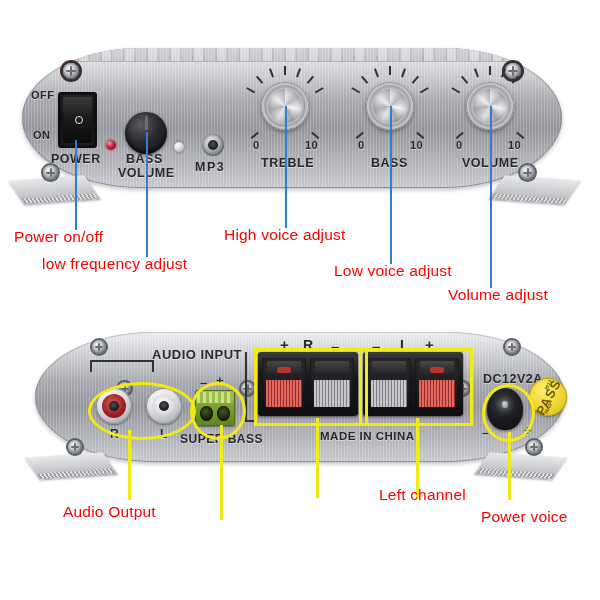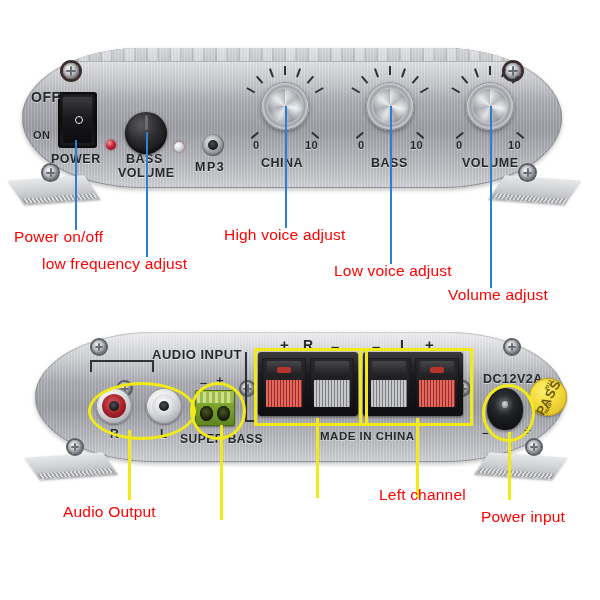--- a/index.html
+++ b/index.html
@@ -272,21 +272,21 @@
   <div class="screw dark" style="left:63px;top:63px;width:16px;height:16px;"></div>
   <div class="screw dark" style="left:505px;top:63px;width:16px;height:16px;"></div>
   <div class="screw" style="left:43px;top:165px;width:15px;height:15px;"></div>
   <div class="screw" style="left:520px;top:165px;width:15px;height:15px;"></div>
 
   <div class="rocker" style="left:58px;top:92px;width:35px;height:52px;">
     <div class="paddle">
       <div class="dot"></div>
     </div>
   </div>
-  <div class="panel-text" style="left:31px;top:89px;font-size:14px;">OFF</div>
+  <div class="panel-text" style="left:31px;top:89px;font-size:11px;">OFF</div>
   <div class="panel-text" style="left:33px;top:129px;font-size:11px;">ON</div>
   <div class="panel-text" style="left:51px;top:152px;font-size:12.5px;">POWER</div>
 
   <div class="led" style="left:106px;top:140px;width:10px;height:10px;"></div>
 
   <div class="knob-black" style="left:125px;top:112px;width:42px;height:42px;"></div>
   <div class="panel-text" style="left:126px;top:152px;font-size:12.5px;">BASS</div>
   <div class="panel-text" style="left:118px;top:166px;font-size:12.5px;">VOLUME</div>
 
   <div class="led white" style="left:174px;top:142px;width:10px;height:10px;"></div>
@@ -304,21 +304,21 @@
     <div class="tick" style="left:284px;top:66px;width:2px;height:9px;transform:rotate(20deg);transform-origin:50% 44px;"></div>
     <div class="tick" style="left:284px;top:66px;width:2px;height:9px;transform:rotate(40deg);transform-origin:50% 44px;"></div>
     <div class="tick" style="left:284px;top:66px;width:2px;height:9px;transform:rotate(60deg);transform-origin:50% 44px;"></div>
     <div class="tick" style="left:284px;top:66px;width:2px;height:9px;transform:rotate(-130deg);transform-origin:50% 44px;"></div>
     <div class="tick" style="left:284px;top:66px;width:2px;height:9px;transform:rotate(130deg);transform-origin:50% 44px;"></div>
     <div class="knob-metal" style="left:261px;top:82px;width:48px;height:48px;">
       <div class="cap"></div>
     </div>
     <div class="panel-text" style="left:253px;top:139px;font-size:11px;">0</div>
     <div class="panel-text" style="left:305px;top:139px;font-size:11px;">10</div>
-    <div class="panel-text" style="left:261px;top:156px;font-size:12.5px;">CHINA</div>
+    <div class="panel-text" style="left:261px;top:156px;font-size:12.5px;">TREBLE</div>
   </div>
 
   <div>
     <div class="tick" style="left:389px;top:66px;width:2px;height:9px;transform:rotate(-60deg);transform-origin:50% 44px;"></div>
     <div class="tick" style="left:389px;top:66px;width:2px;height:9px;transform:rotate(-40deg);transform-origin:50% 44px;"></div>
     <div class="tick" style="left:389px;top:66px;width:2px;height:9px;transform:rotate(-20deg);transform-origin:50% 44px;"></div>
     <div class="tick" style="left:389px;top:66px;width:2px;height:9px;transform:rotate(0deg);transform-origin:50% 44px;"></div>
     <div class="tick" style="left:389px;top:66px;width:2px;height:9px;transform:rotate(20deg);transform-origin:50% 44px;"></div>
     <div class="tick" style="left:389px;top:66px;width:2px;height:9px;transform:rotate(40deg);transform-origin:50% 44px;"></div>
     <div class="tick" style="left:389px;top:66px;width:2px;height:9px;transform:rotate(60deg);transform-origin:50% 44px;"></div>
@@ -458,15 +458,15 @@
   <div class="hl-ellipse" style="left:482px;top:384px;width:47px;height:52px;"></div>
 
   <div class="lead y" style="left:128px;top:430px;height:70px;"></div>
   <div class="lead y" style="left:220px;top:425px;height:95px;"></div>
   <div class="lead y" style="left:316px;top:418px;height:80px;"></div>
   <div class="lead y" style="left:416px;top:418px;height:80px;"></div>
   <div class="lead y" style="left:508px;top:432px;height:68px;"></div>
 
   <div class="note" style="left:63px;top:503px;">Audio Output</div>
   <div class="note" style="left:379px;top:486px;">Left channel</div>
-  <div class="note" style="left:481px;top:508px;">Power input</div>
+  <div class="note" style="left:481px;top:508px;">Power voice</div>
 
 </div>
 
 </body></html>

